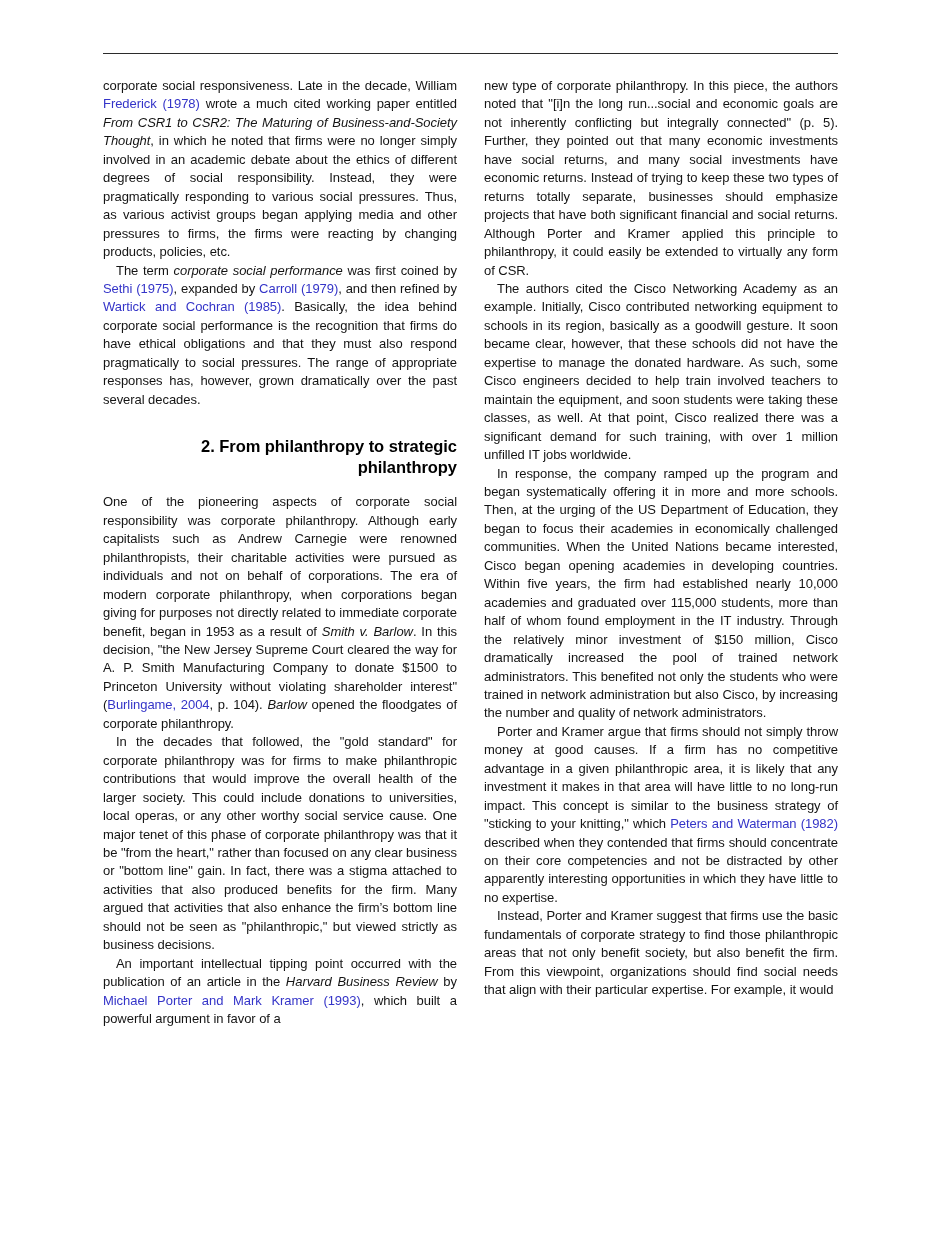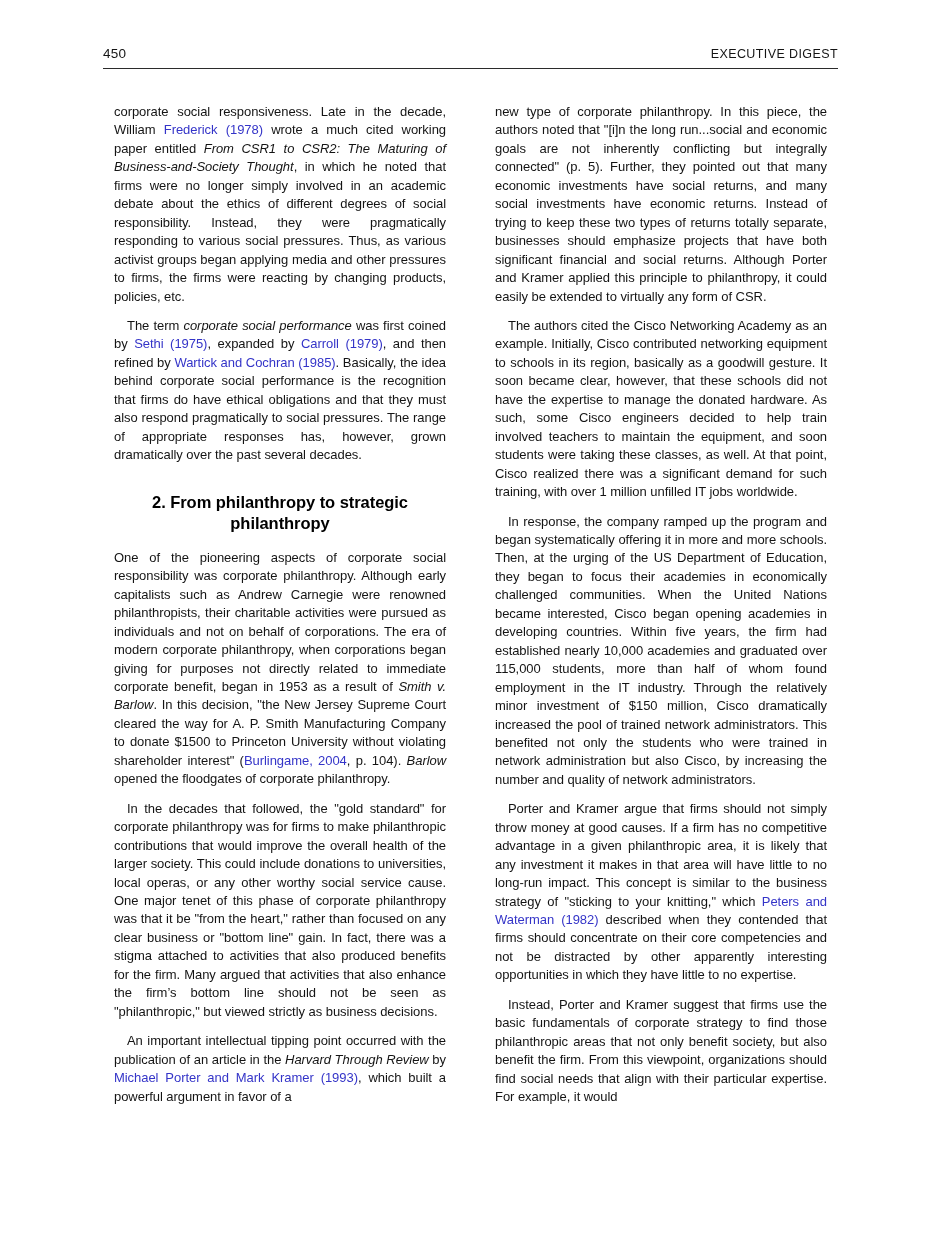--- a/index.html
+++ b/index.html
@@ -45,59 +45,55 @@
   }
   .column {
     flex: 1 1 0;
     min-width: 0;
     font-size: 13px;
     line-height: 1.42;
     text-align: justify;
     letter-spacing: -0.05px;
   }
   .para {
-    margin: 11px;
+    margin: 0;
   }
   .para.indent {
     text-indent: 13px;
   }
   .section-heading {
     font-size: 16.5px;
     font-weight: 700;
     line-height: 1.28;
     color: #000000;
     margin: 27px 0 15px 0;
-    text-align: center;
+    text-align: right;
   }
   .cite-link {
     color: var(--link-color, #3434c8);
     text-decoration: none;
     cursor: pointer;
   }
   .em {
     font-style: italic;
   }
 </style>
 </head>
 <body>
 
 <div class="page">
-  <header class="page-header">
-    <span class="page-number">450</span>
-    <span class="running-head">EXECUTIVE DIGEST</span>
-  </header>
   <div class="header-rule"></div>
   <main class="columns">
     <section class="column" id="col-left">
         <p class="para"><span class="run">corporate social responsiveness. Late in the decade, William </span><a class="cite-link">Frederick (1978)</a><span class="run"> wrote a much cited working paper entitled </span><span class="em">From CSR1 to CSR2: The Maturing of Business-and-Society Thought</span><span class="run">, in which he noted that firms were no longer simply involved in an academic debate about the ethics of different degrees of social responsibility. Instead, they were pragmatically responding to various social pressures. Thus, as various activist groups began applying media and other pressures to firms, the firms were reacting by changing products, policies, etc.</span></p>
         <p class="para indent"><span class="run">The term </span><span class="em">corporate social performance</span><span class="run"> was first coined by </span><a class="cite-link">Sethi (1975)</a><span class="run">, expanded by </span><a class="cite-link">Carroll (1979)</a><span class="run">, and then refined by </span><a class="cite-link">Wartick and Cochran (1985)</a><span class="run">. Basically, the idea behind corporate social performance is the recognition that firms do have ethical obligations and that they must also respond pragmatically to social pressures. The range of appropriate responses has, however, grown dramatically over the past several decades.</span></p>
         <h2 class="section-heading"><span class="run">2. From philanthropy to strategic philanthropy</span></h2>
         <p class="para"><span class="run">One of the pioneering aspects of corporate social responsibility was corporate philanthropy. Although early capitalists such as Andrew Carnegie were renowned philanthropists, their charitable activities were pursued as individuals and not on behalf of corporations. The era of modern corporate philanthropy, when corporations began giving for purposes not directly related to immediate corporate benefit, began in 1953 as a result of </span><span class="em">Smith v. Barlow</span><span class="run">. In this decision, "the New Jersey Supreme Court cleared the way for A. P. Smith Manufacturing Company to donate $1500 to Princeton University without violating shareholder interest" (</span><a class="cite-link">Burlingame, 2004</a><span class="run">, p. 104). </span><span class="em">Barlow</span><span class="run"> opened the floodgates of corporate philanthropy.</span></p>
         <p class="para indent"><span class="run">In the decades that followed, the "gold standard" for corporate philanthropy was for firms to make philanthropic contributions that would improve the overall health of the larger society. This could include donations to universities, local operas, or any other worthy social service cause. One major tenet of this phase of corporate philanthropy was that it be "from the heart," rather than focused on any clear business or "bottom line" gain. In fact, there was a stigma attached to activities that also produced benefits for the firm. Many argued that activities that also enhance the firm’s bottom line should not be seen as "philanthropic," but viewed strictly as business decisions.</span></p>
-        <p class="para indent"><span class="run">An important intellectual tipping point occurred with the publication of an article in the </span><span class="em">Harvard Through Review</span><span class="run"> by </span><a class="cite-link">Michael Porter and Mark Kramer (1993)</a><span class="run">, which built a powerful argument in favor of a</span></p>
+        <p class="para indent"><span class="run">An important intellectual tipping point occurred with the publication of an article in the </span><span class="em">Harvard Business Review</span><span class="run"> by </span><a class="cite-link">Michael Porter and Mark Kramer (1993)</a><span class="run">, which built a powerful argument in favor of a</span></p>
       </section>
     <section class="column" id="col-right">
         <p class="para"><span class="run">new type of corporate philanthropy. In this piece, the authors noted that "[i]n the long run...social and economic goals are not inherently conflicting but integrally connected" (p. 5). Further, they pointed out that many economic investments have social returns, and many social investments have economic returns. Instead of trying to keep these two types of returns totally separate, businesses should emphasize projects that have both significant financial and social returns. Although Porter and Kramer applied this principle to philanthropy, it could easily be extended to virtually any form of CSR.</span></p>
         <p class="para indent"><span class="run">The authors cited the Cisco Networking Academy as an example. Initially, Cisco contributed networking equipment to schools in its region, basically as a goodwill gesture. It soon became clear, however, that these schools did not have the expertise to manage the donated hardware. As such, some Cisco engineers decided to help train involved teachers to maintain the equipment, and soon students were taking these classes, as well. At that point, Cisco realized there was a significant demand for such training, with over 1 million unfilled IT jobs worldwide.</span></p>
         <p class="para indent"><span class="run">In response, the company ramped up the program and began systematically offering it in more and more schools. Then, at the urging of the US Department of Education, they began to focus their academies in economically challenged communities. When the United Nations became interested, Cisco began opening academies in developing countries. Within five years, the firm had established nearly 10,000 academies and graduated over 115,000 students, more than half of whom found employment in the IT industry. Through the relatively minor investment of $150 million, Cisco dramatically increased the pool of trained network administrators. This benefited not only the students who were trained in network administration but also Cisco, by increasing the number and quality of network administrators.</span></p>
         <p class="para indent"><span class="run">Porter and Kramer argue that firms should not simply throw money at good causes. If a firm has no competitive advantage in a given philanthropic area, it is likely that any investment it makes in that area will have little to no long-run impact. This concept is similar to the business strategy of "sticking to your knitting," which </span><a class="cite-link">Peters and Waterman (1982)</a><span class="run"> described when they contended that firms should concentrate on their core competencies and not be distracted by other apparently interesting opportunities in which they have little to no expertise.</span></p>
         <p class="para indent"><span class="run">Instead, Porter and Kramer suggest that firms use the basic fundamentals of corporate strategy to find those philanthropic areas that not only benefit society, but also benefit the firm. From this viewpoint, organizations should find social needs that align with their particular expertise. For example, it would</span></p>
       </section>
   </main>
 </div>

